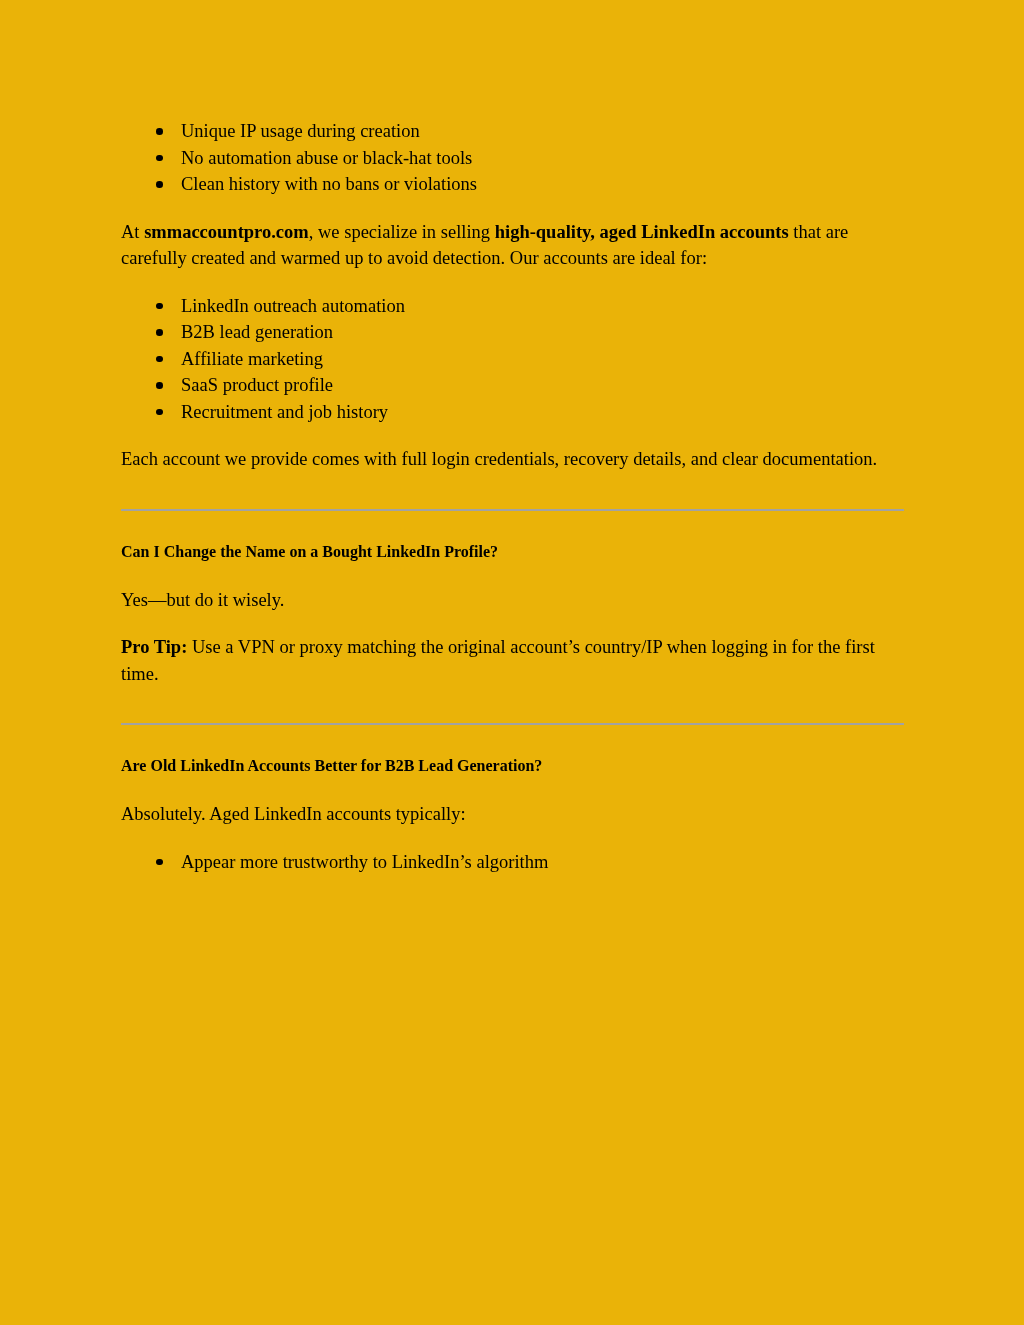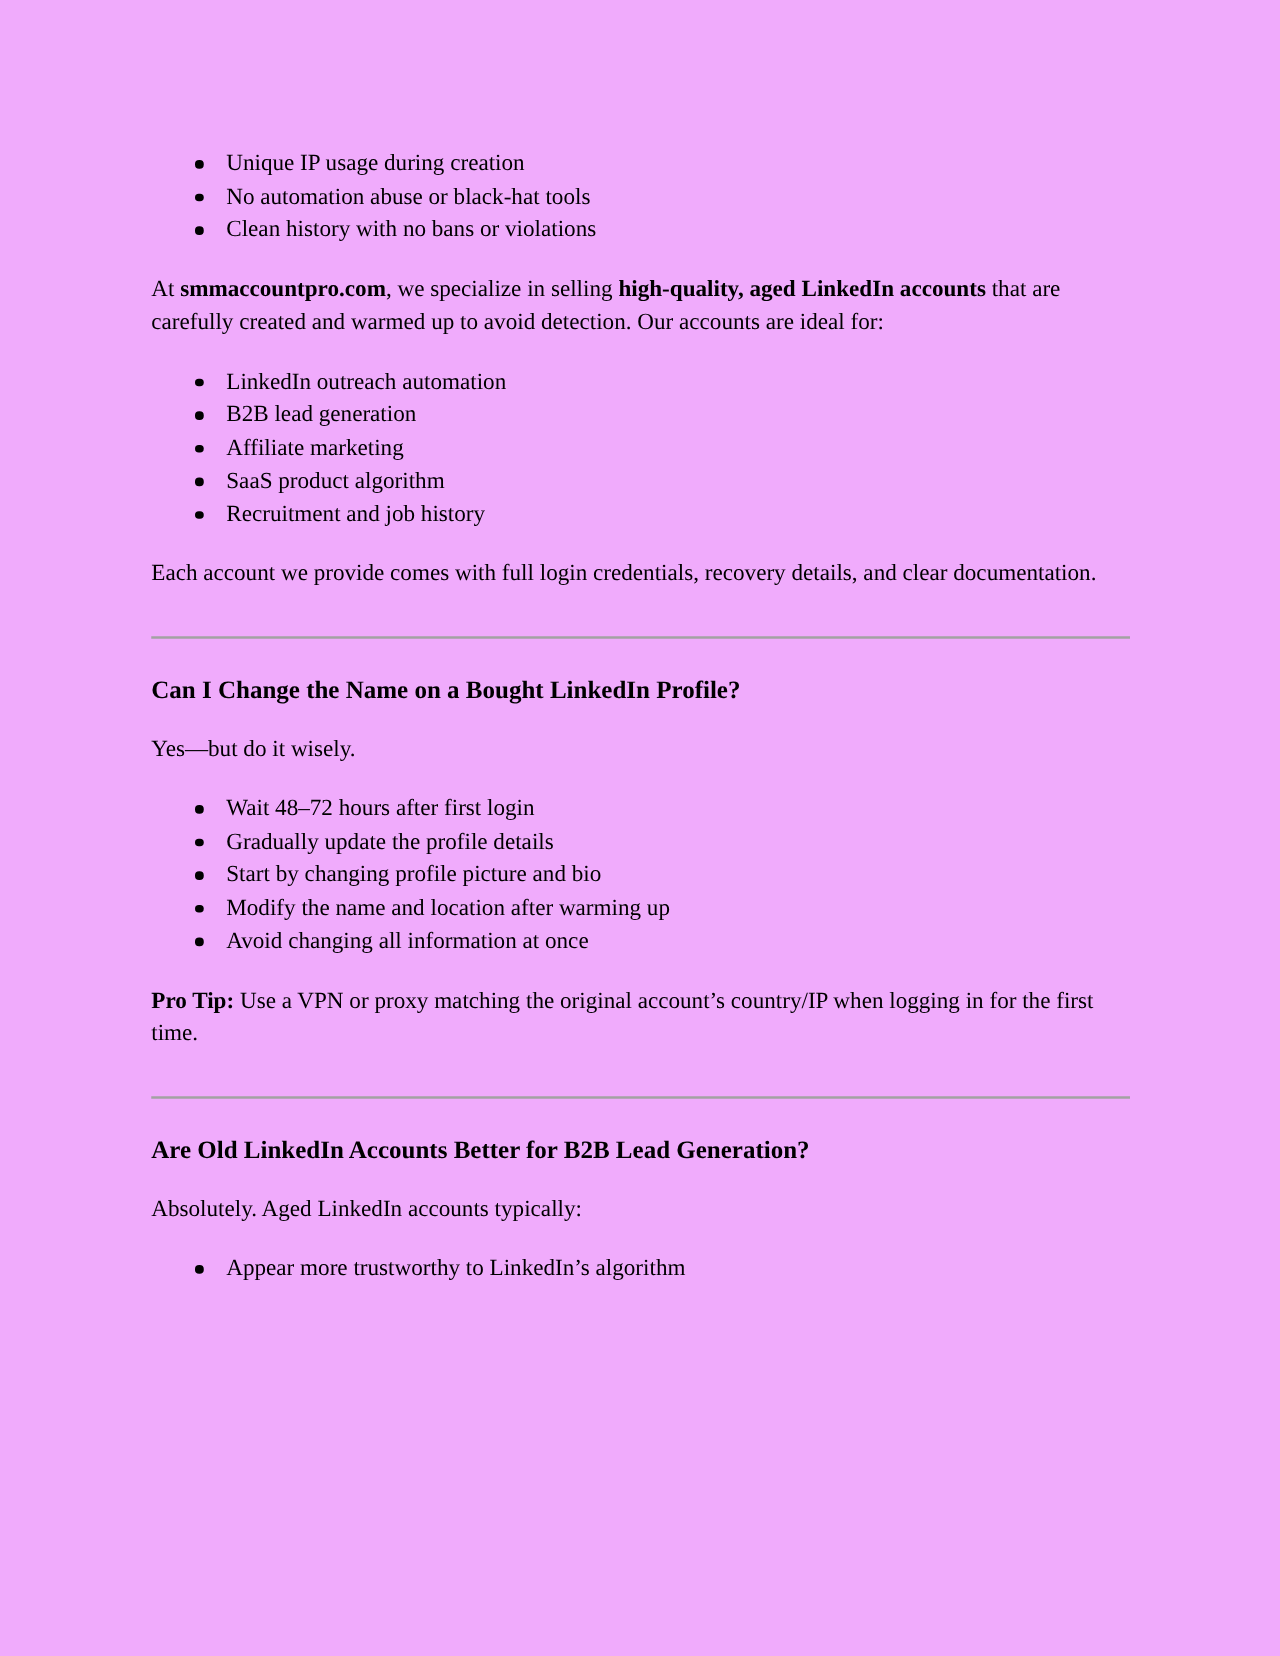--- a/index.html
+++ b/index.html
@@ -6,21 +6,21 @@
     margin: 0;
     padding: 0;
     background: #ffffff;
   }
   .page {
     position: relative;
     width: 1024px;
     height: 1325px;
     box-sizing: border-box;
     padding: 118px 120px 0 121px;
-    background: #f0abfc;
+    background: #eab308;
     color: #000000;
     font-family: "Liberation Serif", serif;
     font-size: 18.5px;
     line-height: 26.5px;
     overflow: hidden;
   }
   p, ul {
     margin: 0 0 21px 0;
   }
   ul {
@@ -34,21 +34,21 @@
     content: "";
     position: absolute;
     left: -25px;
     top: 10px;
     width: 6.5px;
     height: 6.5px;
     border-radius: 50%;
     background: #000000;
   }
   h2 {
-    font-size: 20px;
+    font-size: 16px;
     line-height: 28px;
     font-weight: bold;
     margin: 27px 0 21px 0;
   }
   hr.divider {
     border: none;
     border-top: 2px solid #a2a2a2;
     height: 0;
     margin: 36px 0 0 0;
   }
@@ -64,40 +64,33 @@
     <li>No automation abuse or black-hat tools</li>
     <li>Clean history with no bans or violations</li>
   </ul>
 
   <p><span>At </span><strong>smmaccountpro.com</strong><span>, we specialize in selling </span><strong>high-quality, aged LinkedIn accounts</strong><span> that are carefully created and warmed up to avoid detection. Our accounts are ideal for:</span></p>
 
   <ul>
     <li>LinkedIn outreach automation</li>
     <li>B2B lead generation</li>
     <li>Affiliate marketing</li>
-    <li>SaaS product algorithm</li>
+    <li>SaaS product profile</li>
     <li>Recruitment and job history</li>
   </ul>
 
   <p>Each account we provide comes with full login credentials, recovery details, and clear documentation.</p>
 
   <hr class="divider">
 
   <h2>Can I Change the Name on a Bought LinkedIn Profile?</h2>
 
   <p>Yes—but do it wisely.</p>
 
 
-  <ul>
-    <li>Wait 48–72 hours after first login</li>
-    <li>Gradually update the profile details</li>
-    <li>Start by changing profile picture and bio</li>
-    <li>Modify the name and location after warming up</li>
-    <li>Avoid changing all information at once</li>
-  </ul>
 
 
   <p><strong>Pro Tip:</strong><span> Use a VPN or proxy matching the original account’s country/IP when logging in for the first time.</span></p>
 
   <hr class="divider">
 
   <h2>Are Old LinkedIn Accounts Better for B2B Lead Generation?</h2>
 
   <p>Absolutely. Aged LinkedIn accounts typically:</p>
 

